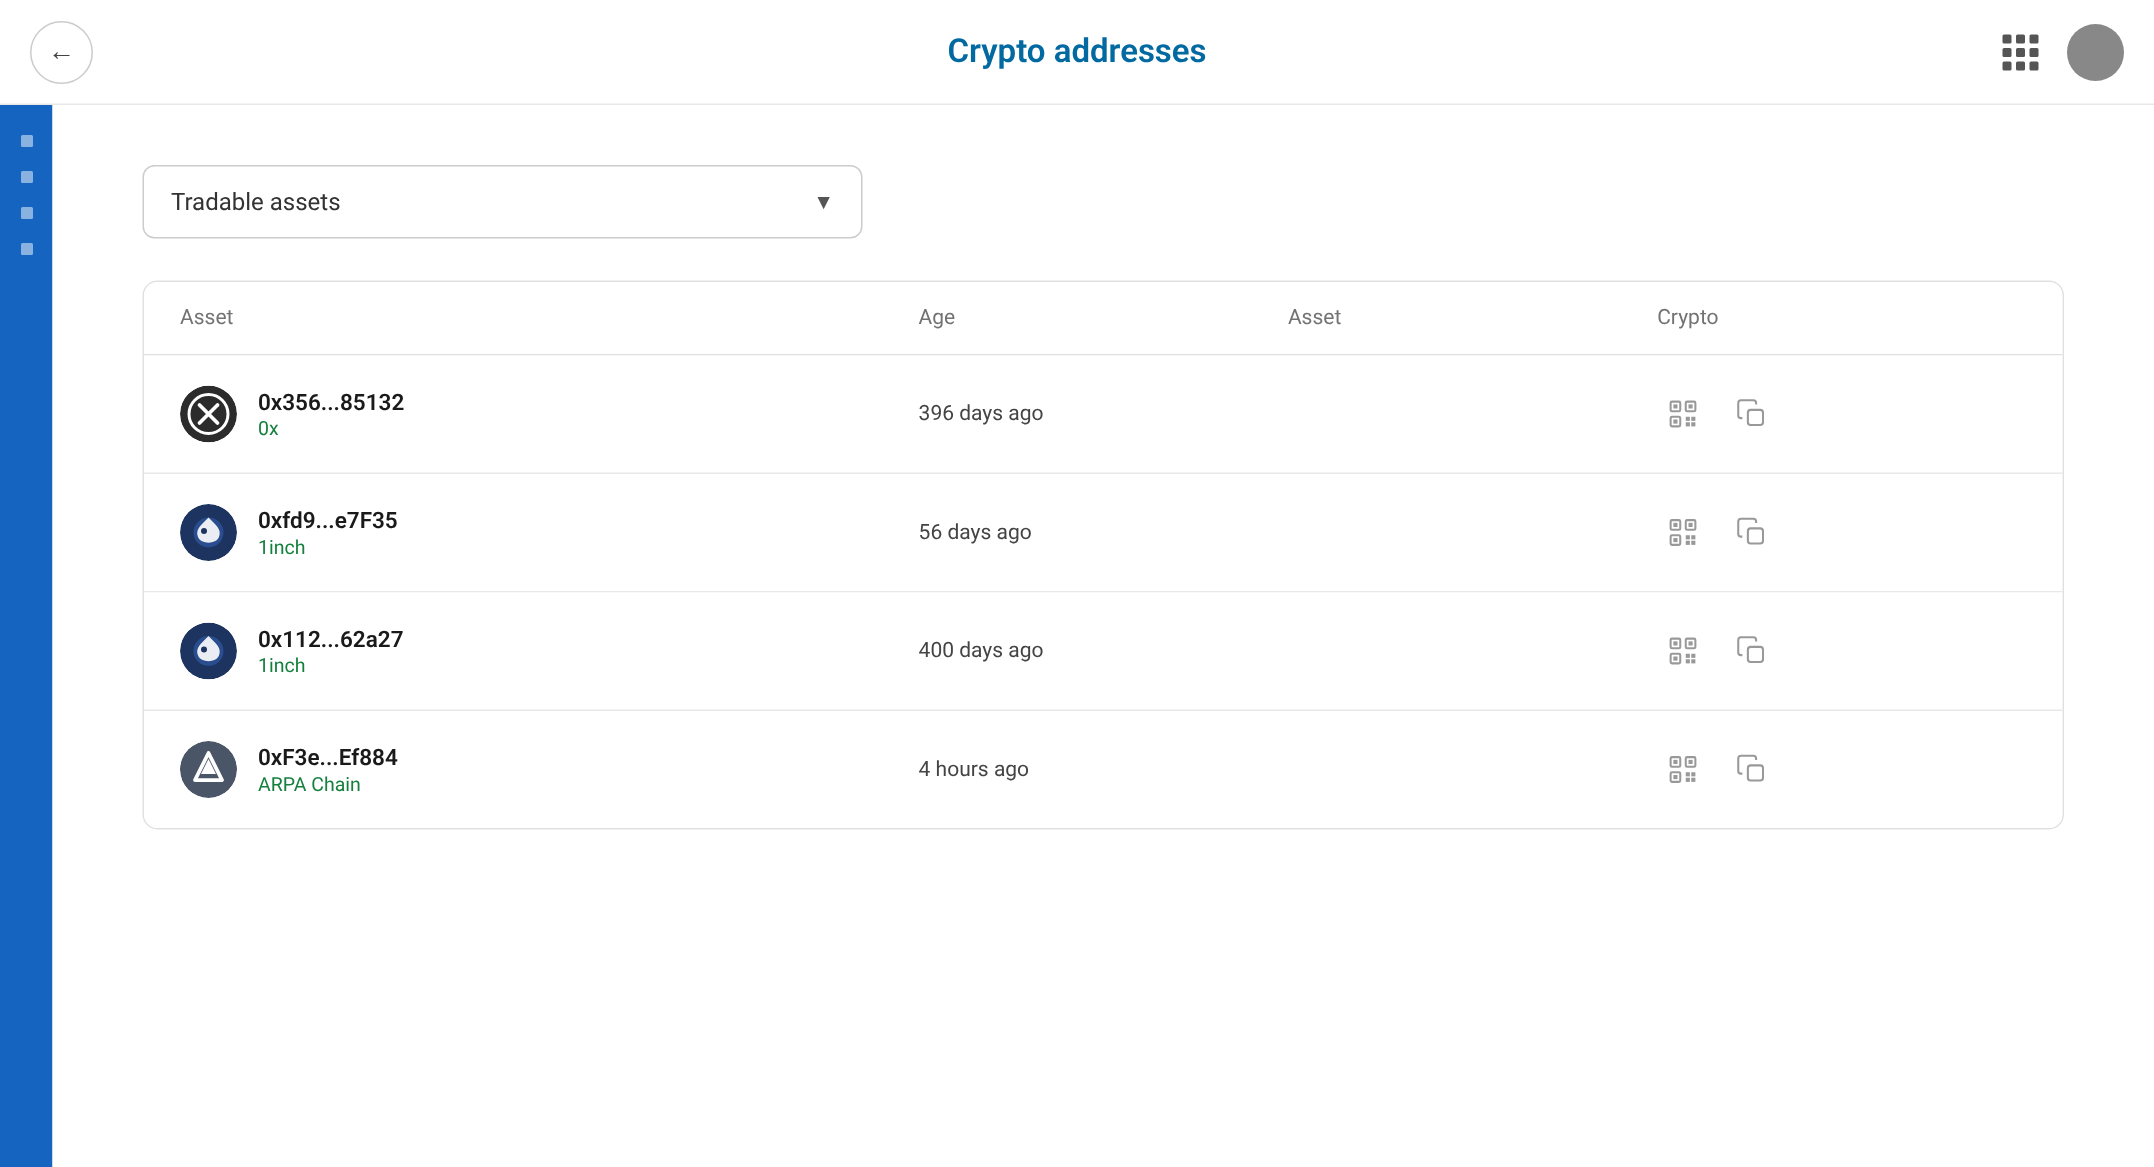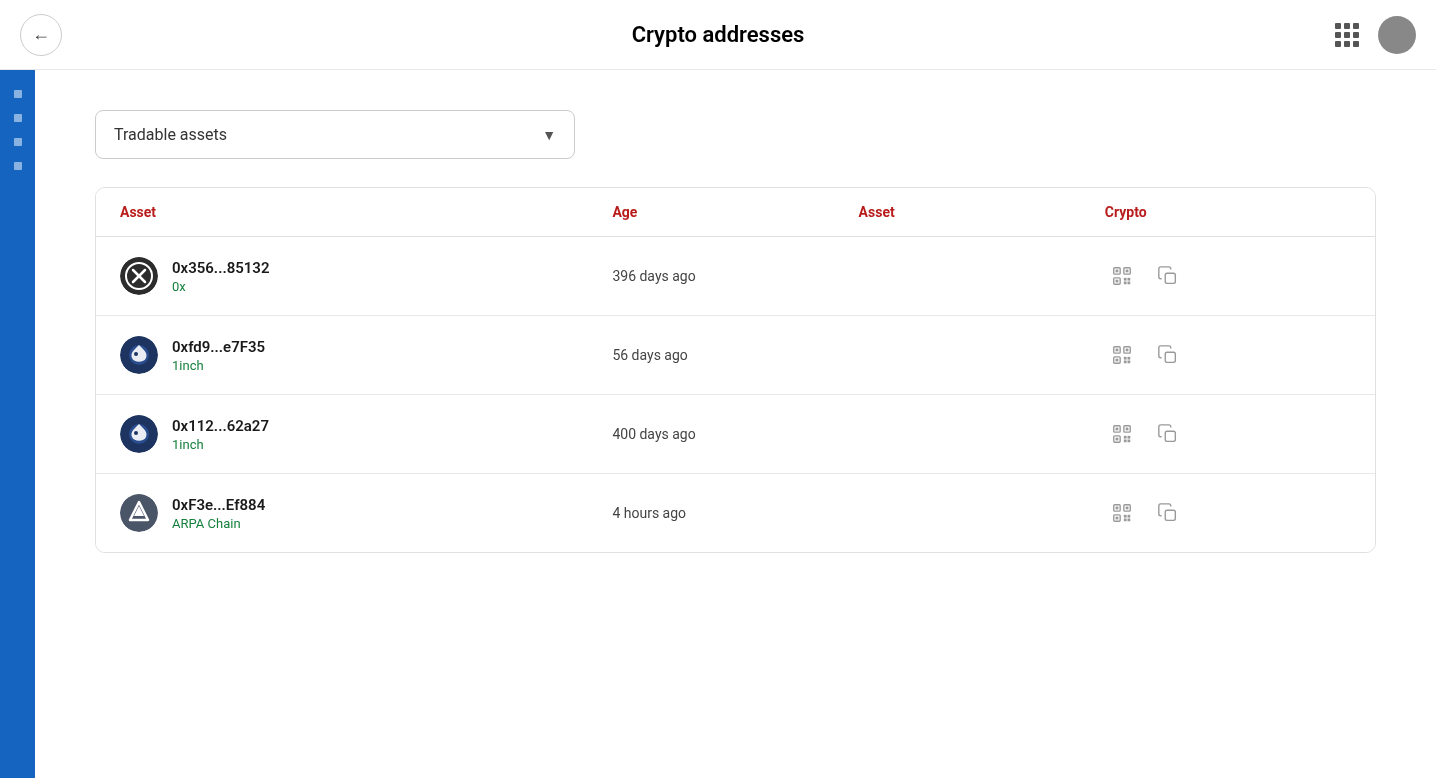--- a/index.html
+++ b/index.html
@@ -21,21 +21,21 @@
       border-bottom: 1px solid #e8e8e8;
       background: #ffffff;
       position: relative;
     }
     .header-title {
       position: absolute;
       left: 50%;
       transform: translateX(-50%);
       font-size: 22px;
       font-weight: 600;
-      color: #000000;
+      color: #0369a1;
     }
     .header-left {
       display: flex;
       align-items: center;
     }
     .header-right {
       display: flex;
       align-items: center;
       gap: 12px;
     }
@@ -141,22 +141,22 @@
     }
     .table-header {
       display: grid;
       grid-template-columns: 2fr 1fr 1fr 1fr;
       padding: 16px 24px;
       border-bottom: 1.5px solid #e0e0e0;
       background: #ffffff;
     }
     .table-header-cell {
       font-size: 14px;
-      color: #b91c1c;
-      font-weight: 700;
+      color: #737373;
+      font-weight: 400;
     }
     .table-row {
       display: grid;
       grid-template-columns: 2fr 1fr 1fr 1fr;
       padding: 20px 24px;
       border-bottom: 1px solid #e8e8e8;
       align-items: center;
       background: #ffffff;
     }
     .table-row:last-child {

